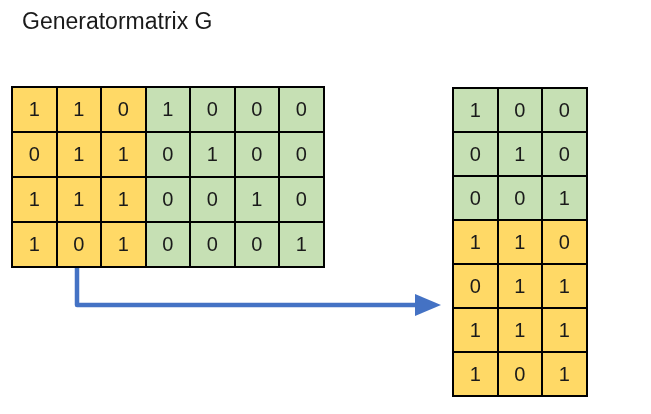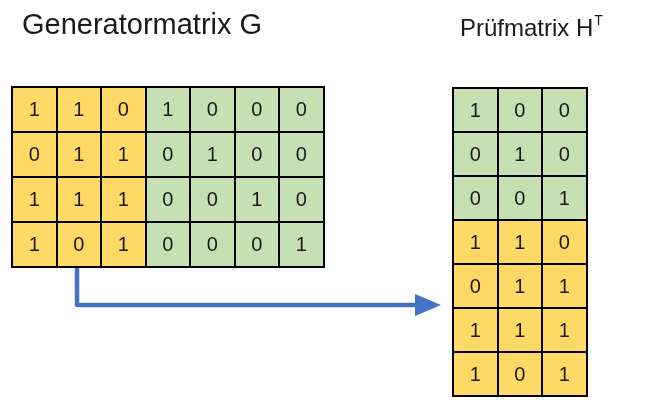--- a/index.html
+++ b/index.html
@@ -7,21 +7,21 @@
     position: relative;
     width: 651px;
     height: 414px;
     background: var(--bg, #ffffff);
     font-family: "Liberation Sans", sans-serif;
     overflow: hidden;
   }
   .title {
     position: absolute;
     color: var(--text, #1a1a1a);
-    font-size: 29px;
+    font-size: 23px;
     white-space: nowrap;
     letter-spacing: 0px;
   }
   #title-generator { left: 22px; top: 8px; }
   #title-pruef { left: 460px; top: 14px; font-size: 24px; }
   #title-pruef sup {
     font-size: 14px;
     position: relative;
     top: -2px;
     left: 1px;
@@ -60,21 +60,20 @@
     pointer-events: none;
   }
 </style>
 </head>
 <body>
 
 <div id="canvas" style="--bg: #FFFFFF; --text: #1A1A1A; --yellow: #FFD966; --green: #C6E0B4; --border: #000000;">
 
   <div class="title" id="title-generator">Generatormatrix G</div>
 
-  <div class="title" id="title-pruef"><span>Prüfmatrix H</span><sup>T</sup></div>
 
   <div class="matrix" id="matrix-generator" style="grid-template-columns: repeat(7, auto);">
       <div class="cell y">1</div>
       <div class="cell y">1</div>
       <div class="cell y">0</div>
       <div class="cell g">1</div>
       <div class="cell g">0</div>
       <div class="cell g">0</div>
       <div class="cell g">0</div>
       <div class="cell y">0</div>

